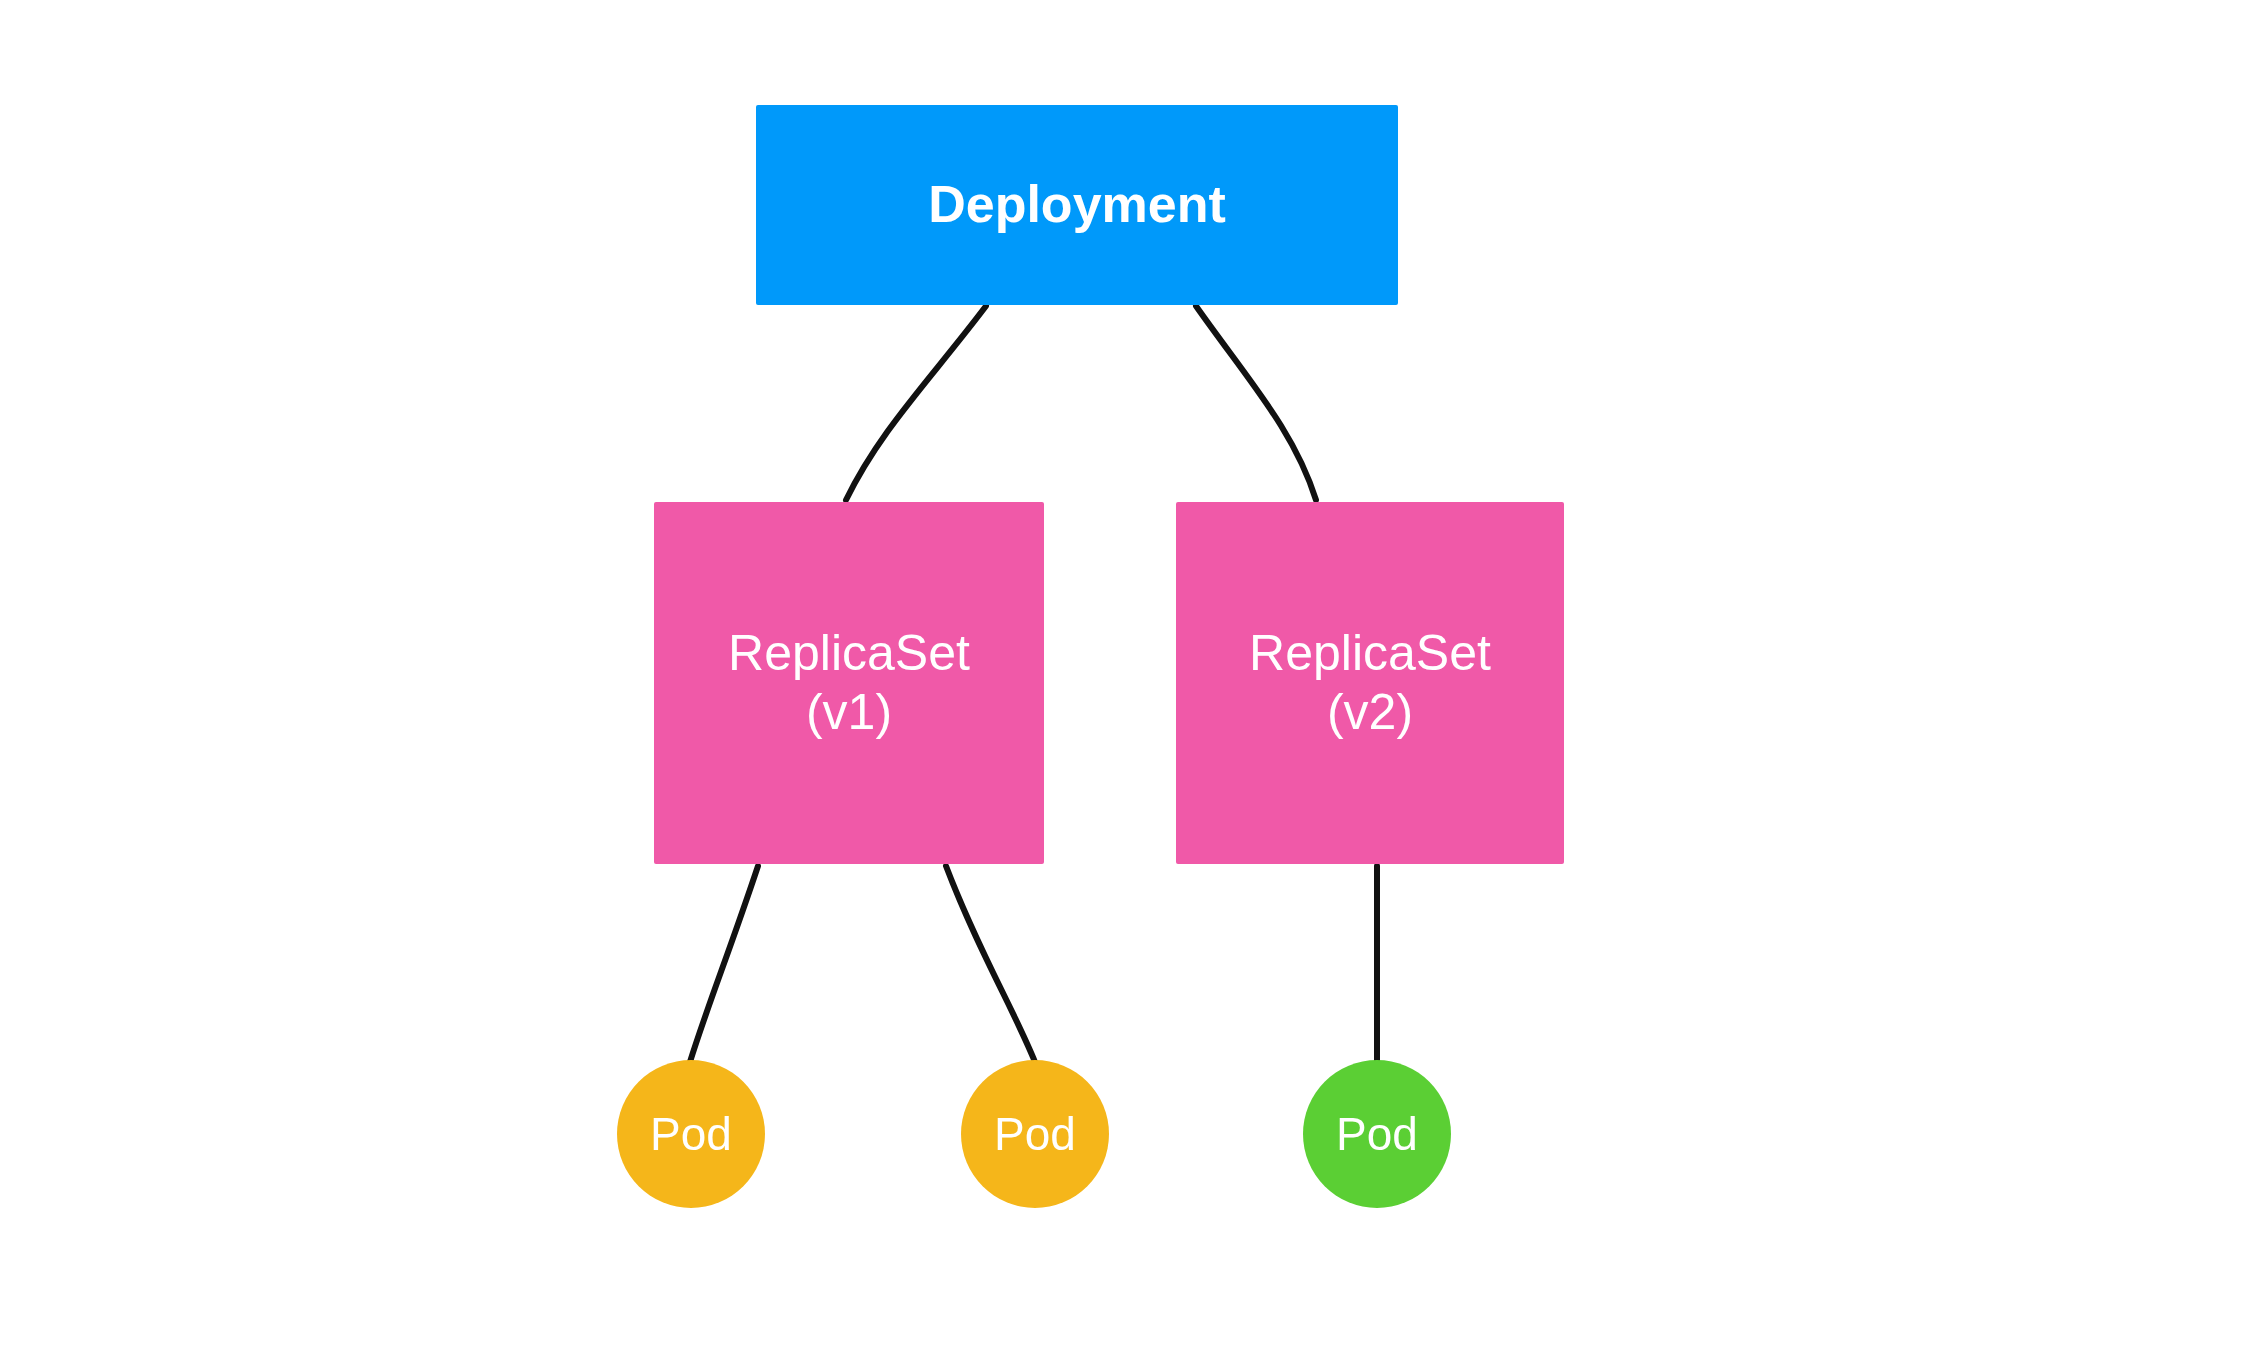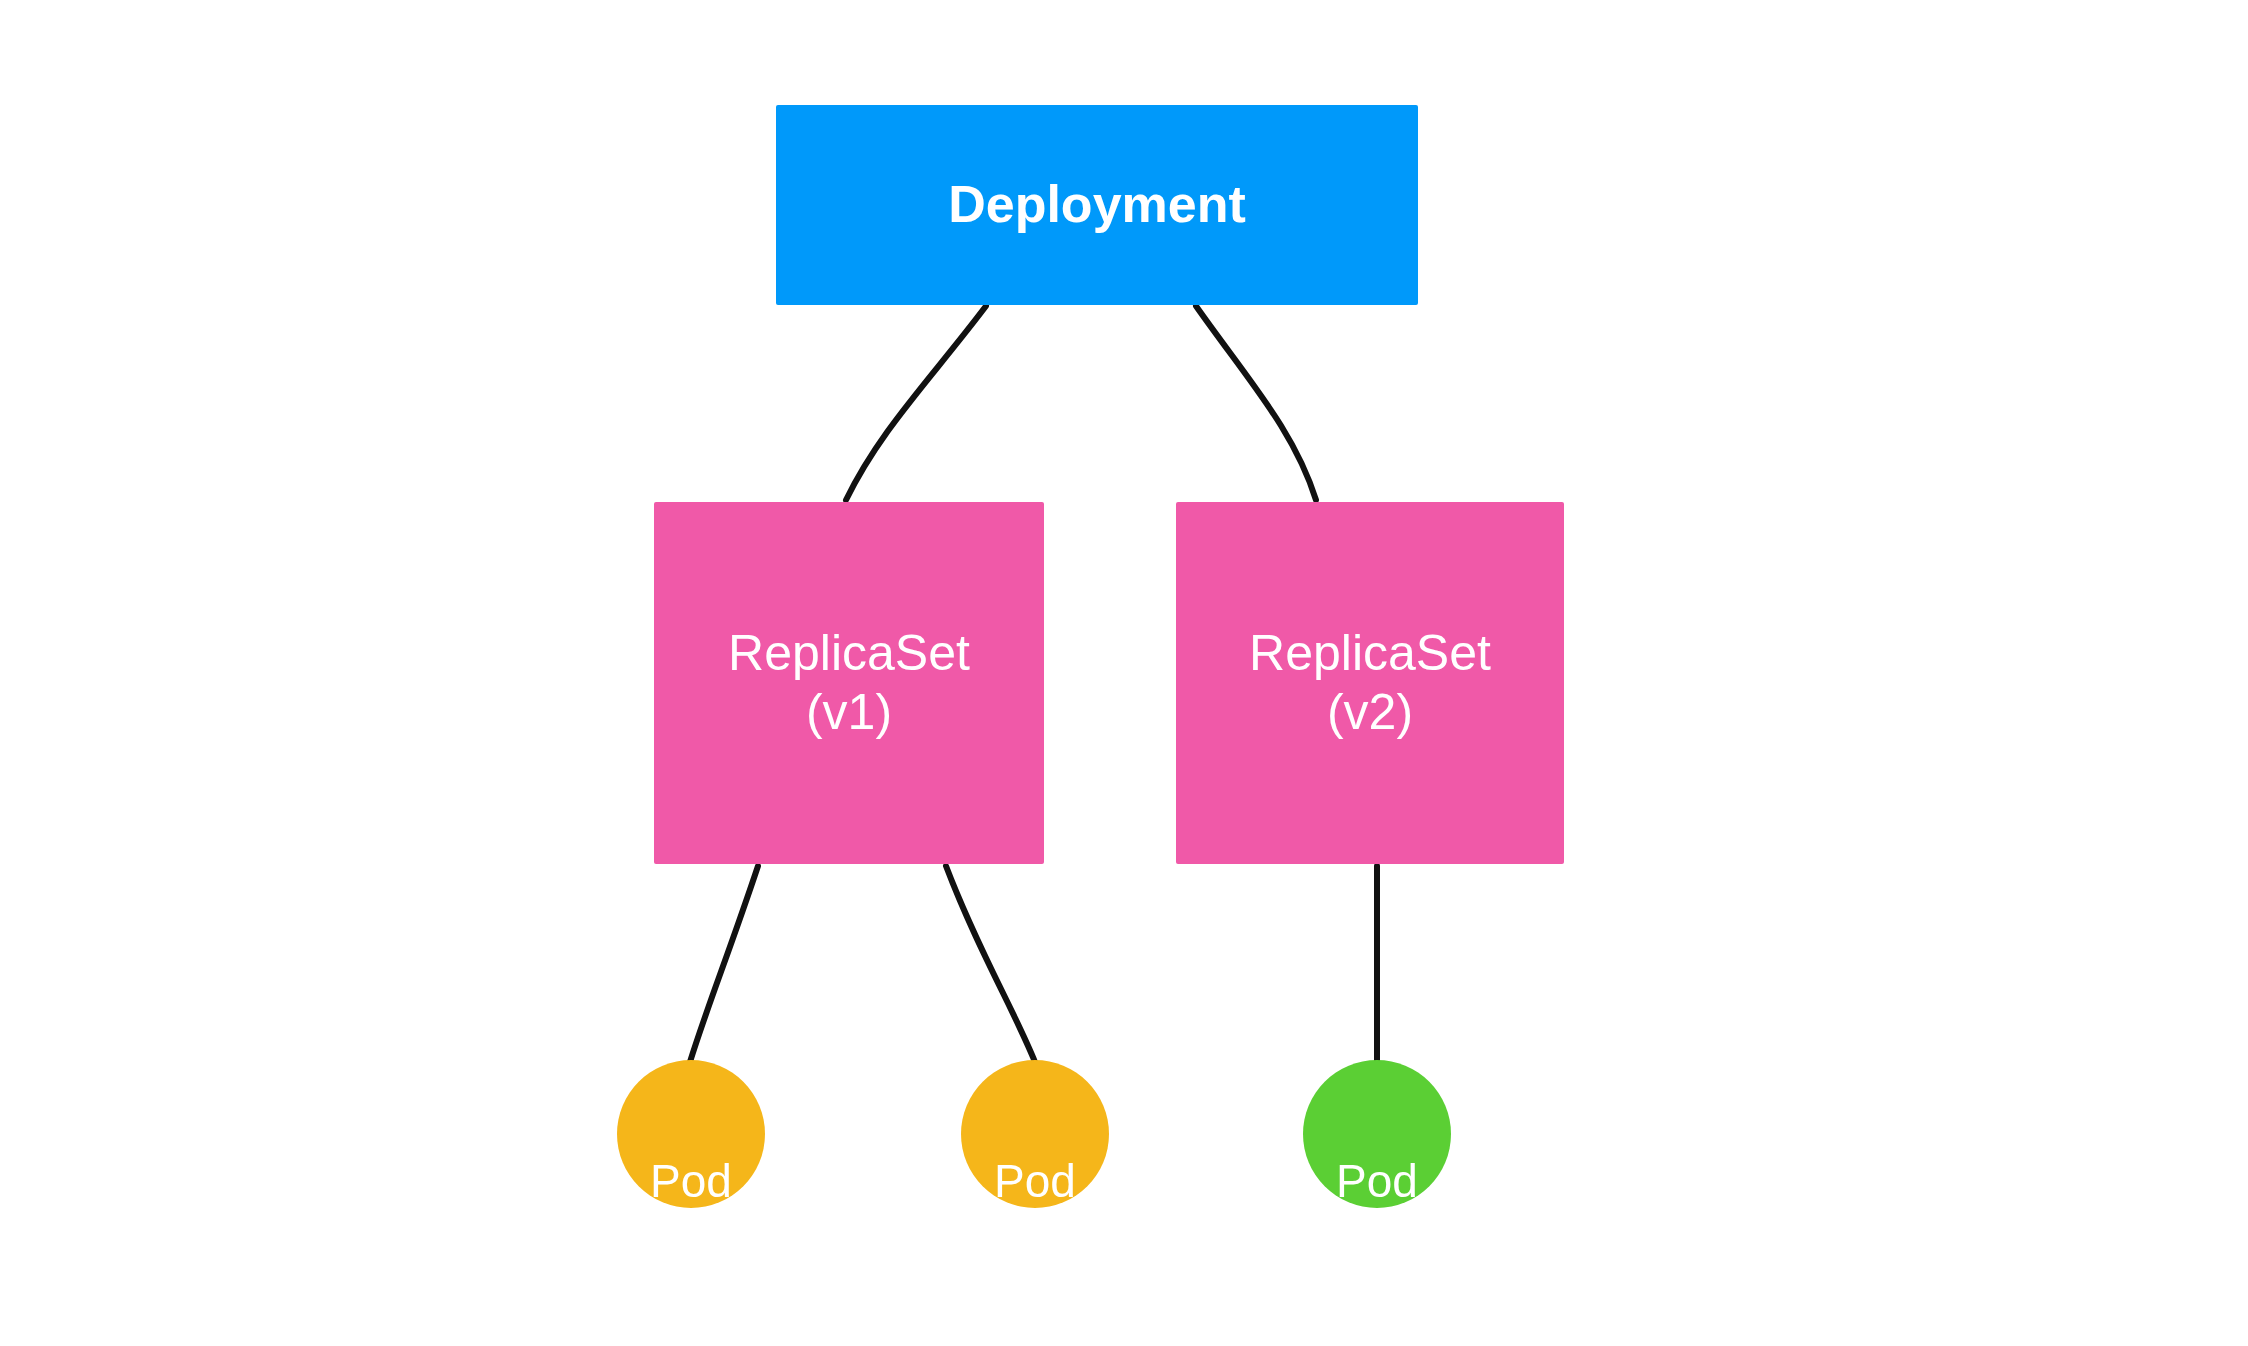--- a/index.html
+++ b/index.html
@@ -35,30 +35,29 @@
     color: #ffffff;
     line-height: 1.18;
     z-index: 2;
     box-sizing: border-box;
   }
   .node-rect {
     border-radius: 2px;
   }
   .node-circle {
     border-radius: 50%;
-    align-items: flex-end;
   }
   .node-label {
     white-space: pre-line;
     display: block;
   }
 
   
   #node-deployment {
-    left: 776px;
+    left: 756px;
     top: 105px;
     width: 642px;
     height: 200px;
     background: #0099fa;
     font-size: 52px;
     font-weight: 600;
   }
 
   
   #node-replicaset-v1 {

